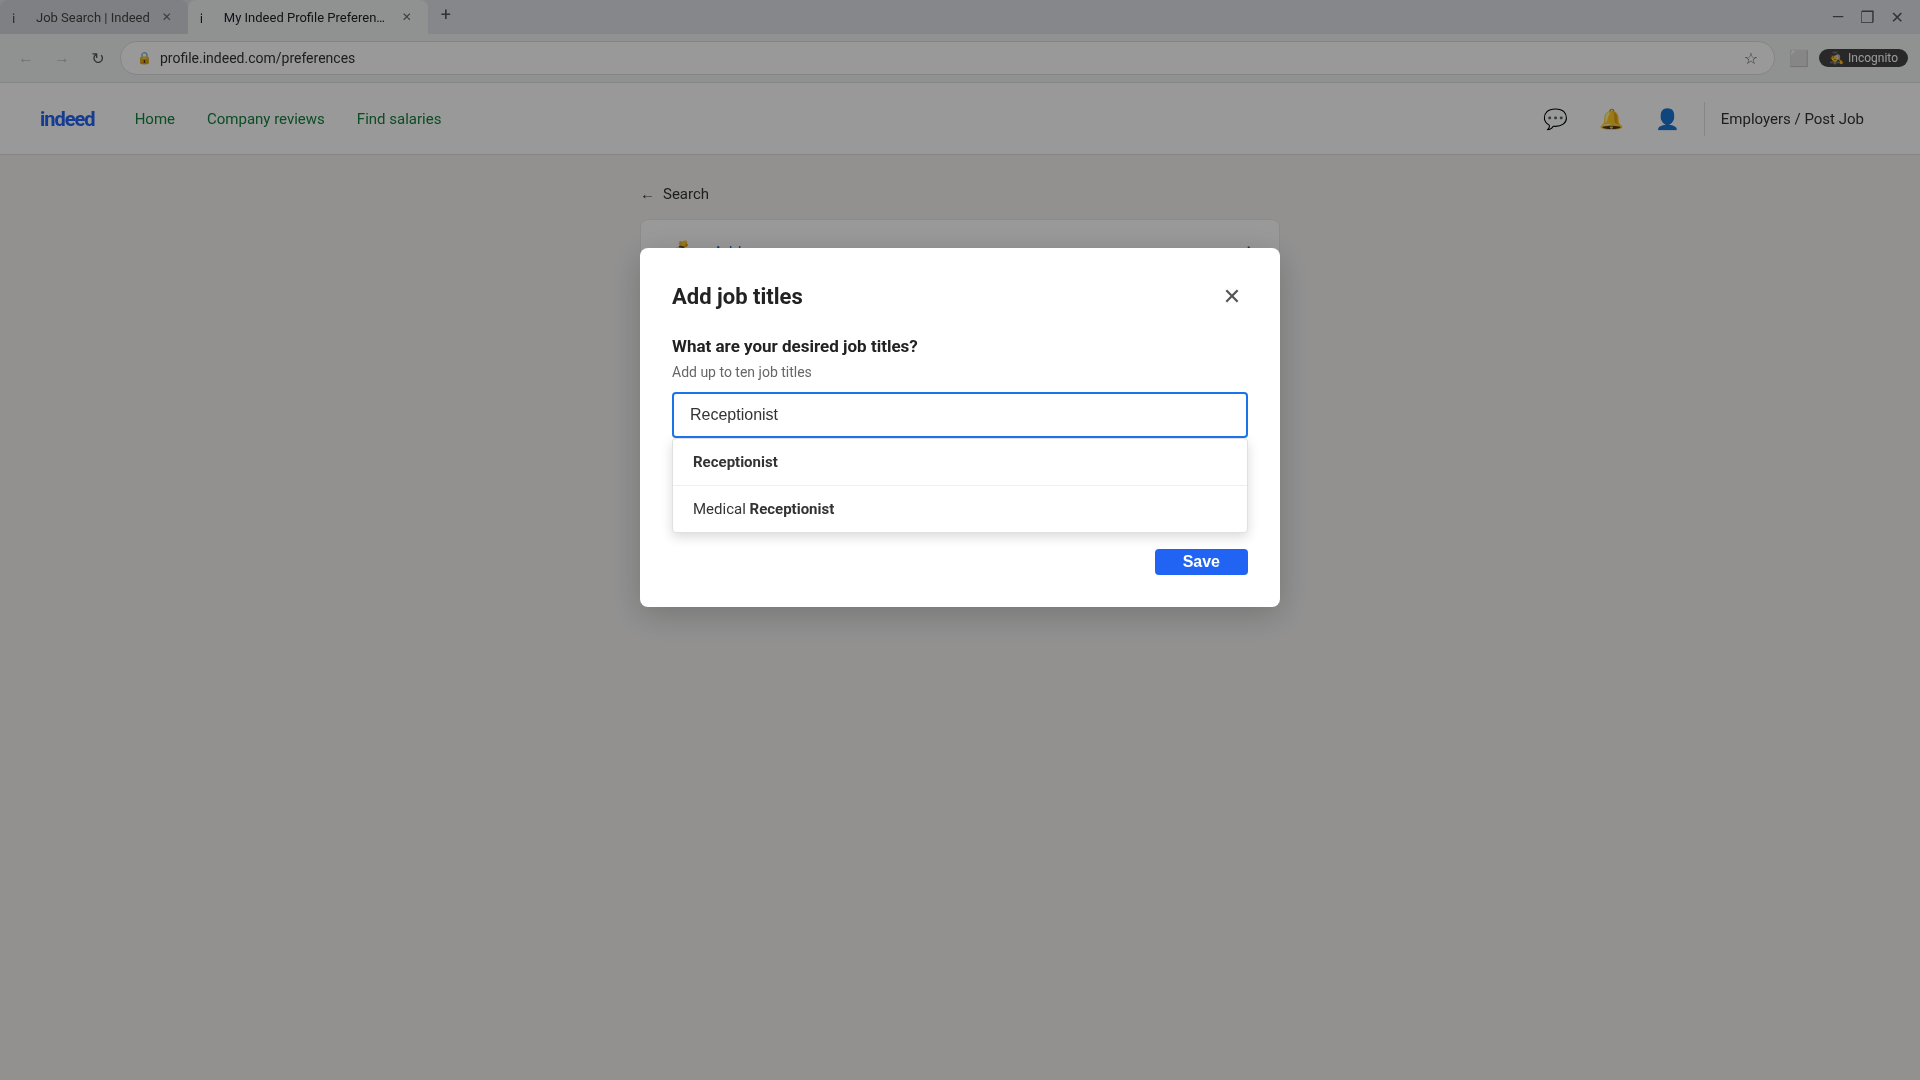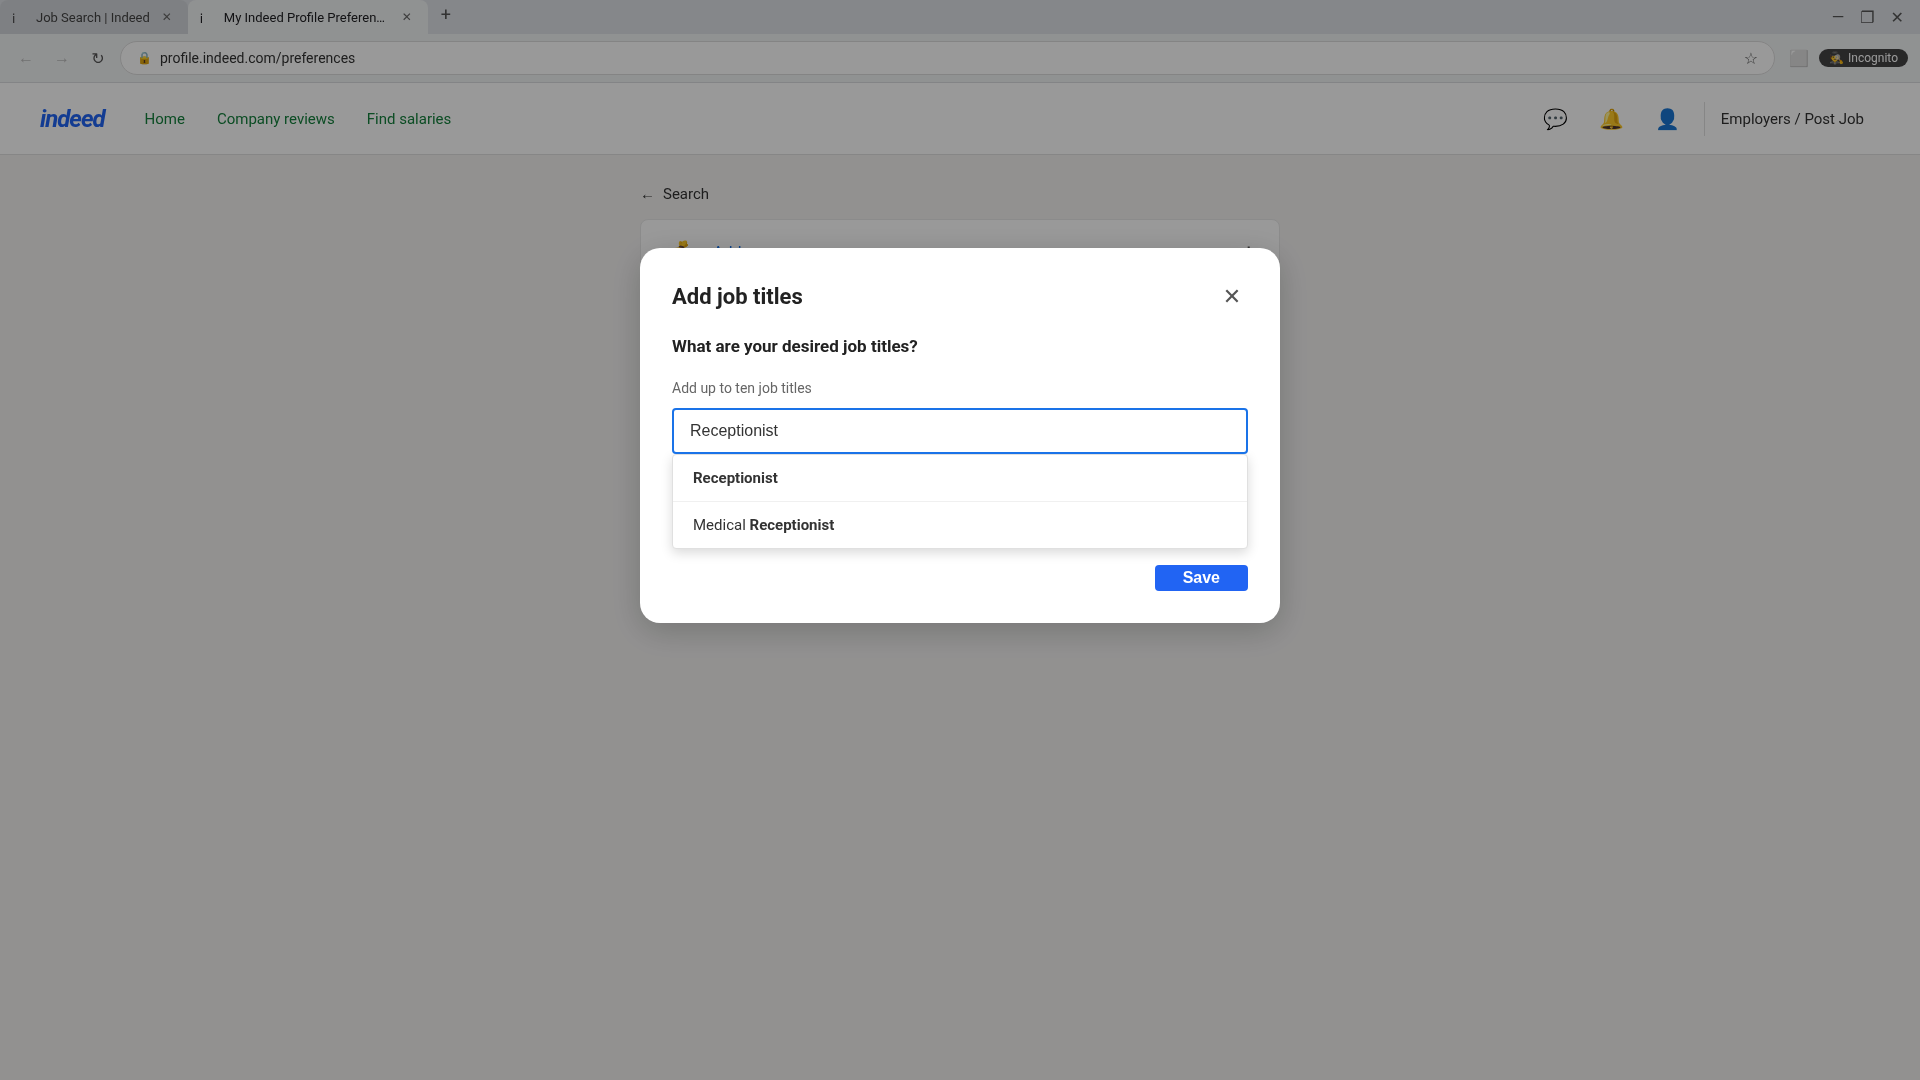--- a/index.html
+++ b/index.html
@@ -186,24 +186,23 @@
       background: white;
       border-bottom: 1px solid #e0e0e0;
       padding: 0 40px;
       height: 72px;
       display: flex;
       align-items: center;
       gap: 40px;
     }
 
     .indeed-logo {
-      font-size: 24px;
+      font-size: 20px;
       font-weight: bold;
       color: #003A9B;
-      font-style: italic;
       letter-spacing: -1px;
       flex-shrink: 0;
     }
 
     .indeed-logo span {
       color: #2164f3;
     }
 
     .header-nav {
       display: flex;
@@ -314,21 +313,21 @@
       background: rgba(0,0,0,0.4);
       z-index: 200;
       display: flex;
       align-items: center;
       justify-content: center;
     }
 
     
     .modal {
       background: white;
-      border-radius: 20px;
+      border-radius: 8px;
       width: 640px;
       max-width: 640px;
       position: absolute;
       top: 248px;
       left: 50%;
       transform: translateX(-50%);
       z-index: 300;
       padding: 32px;
       box-shadow: 0 8px 32px rgba(0,0,0,0.2);
     }
@@ -355,21 +354,21 @@
       display: flex;
       align-items: center;
       justify-content: center;
       border-radius: 50%;
     }
 
     .modal-question {
       font-size: 17px;
       font-weight: bold;
       color: #222;
-      margin-bottom: 24px;
+      margin-bottom: 8px;
     }
 
     .modal-hint {
       font-size: 14px;
       color: #666;
       margin-bottom: 12px;
     }
 
     .modal-input {
       width: 100%;

